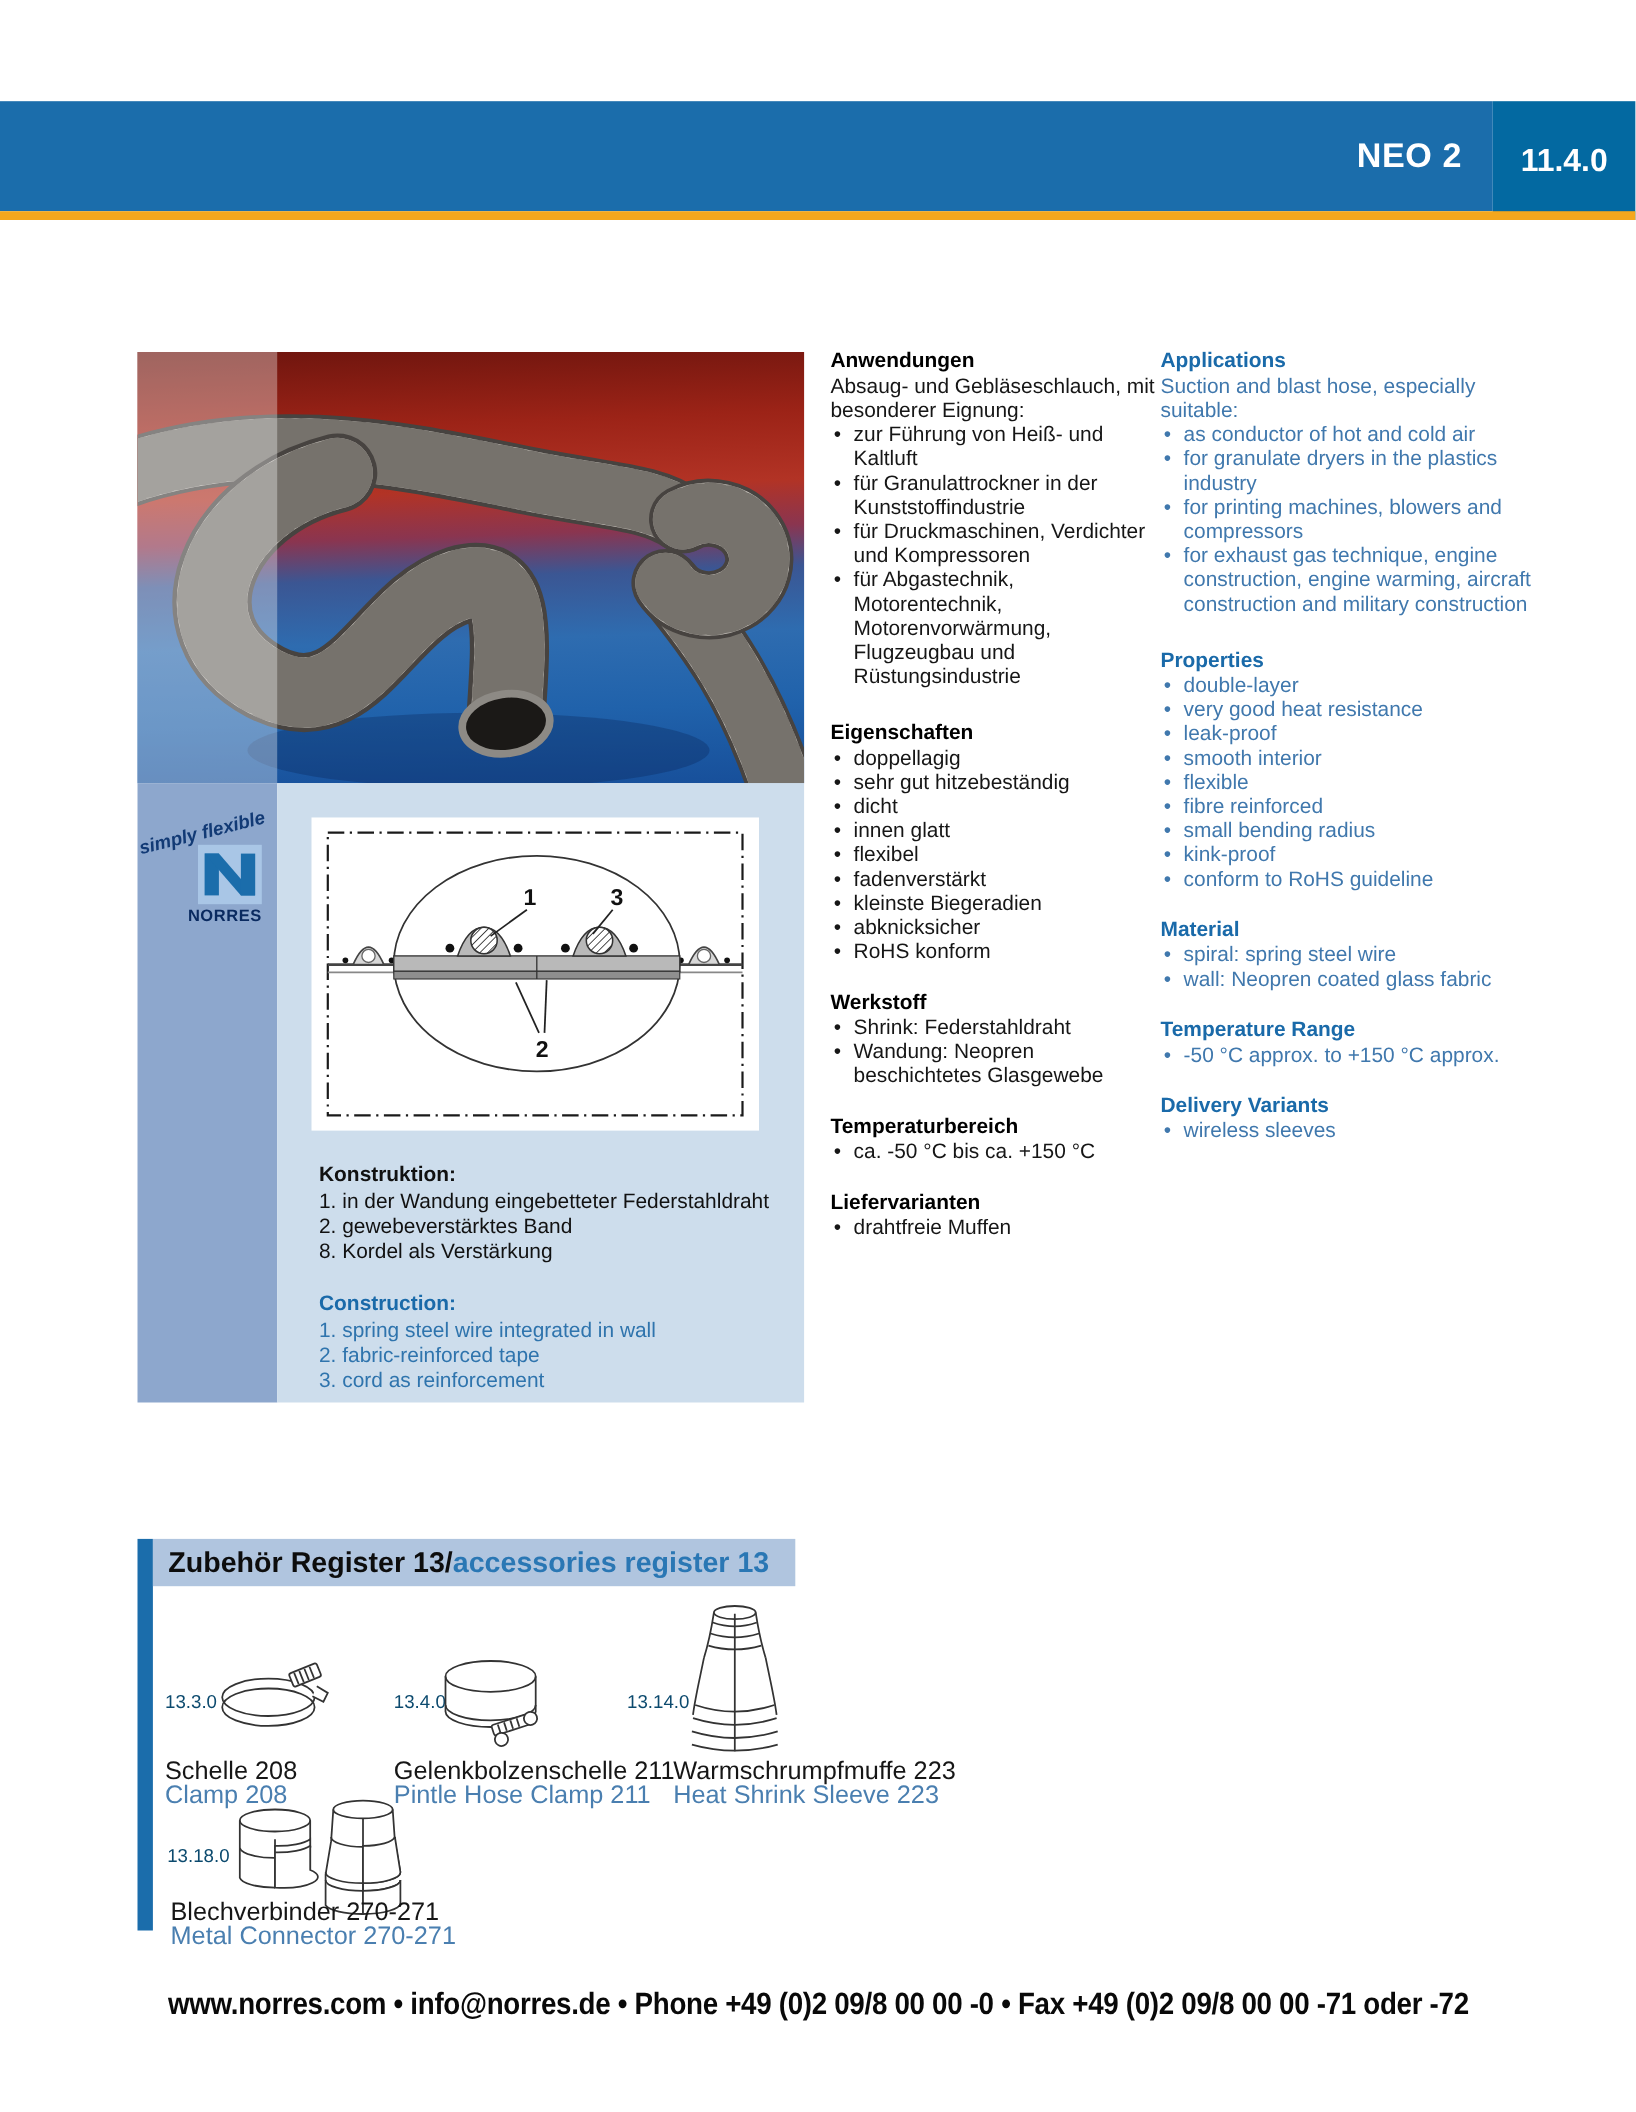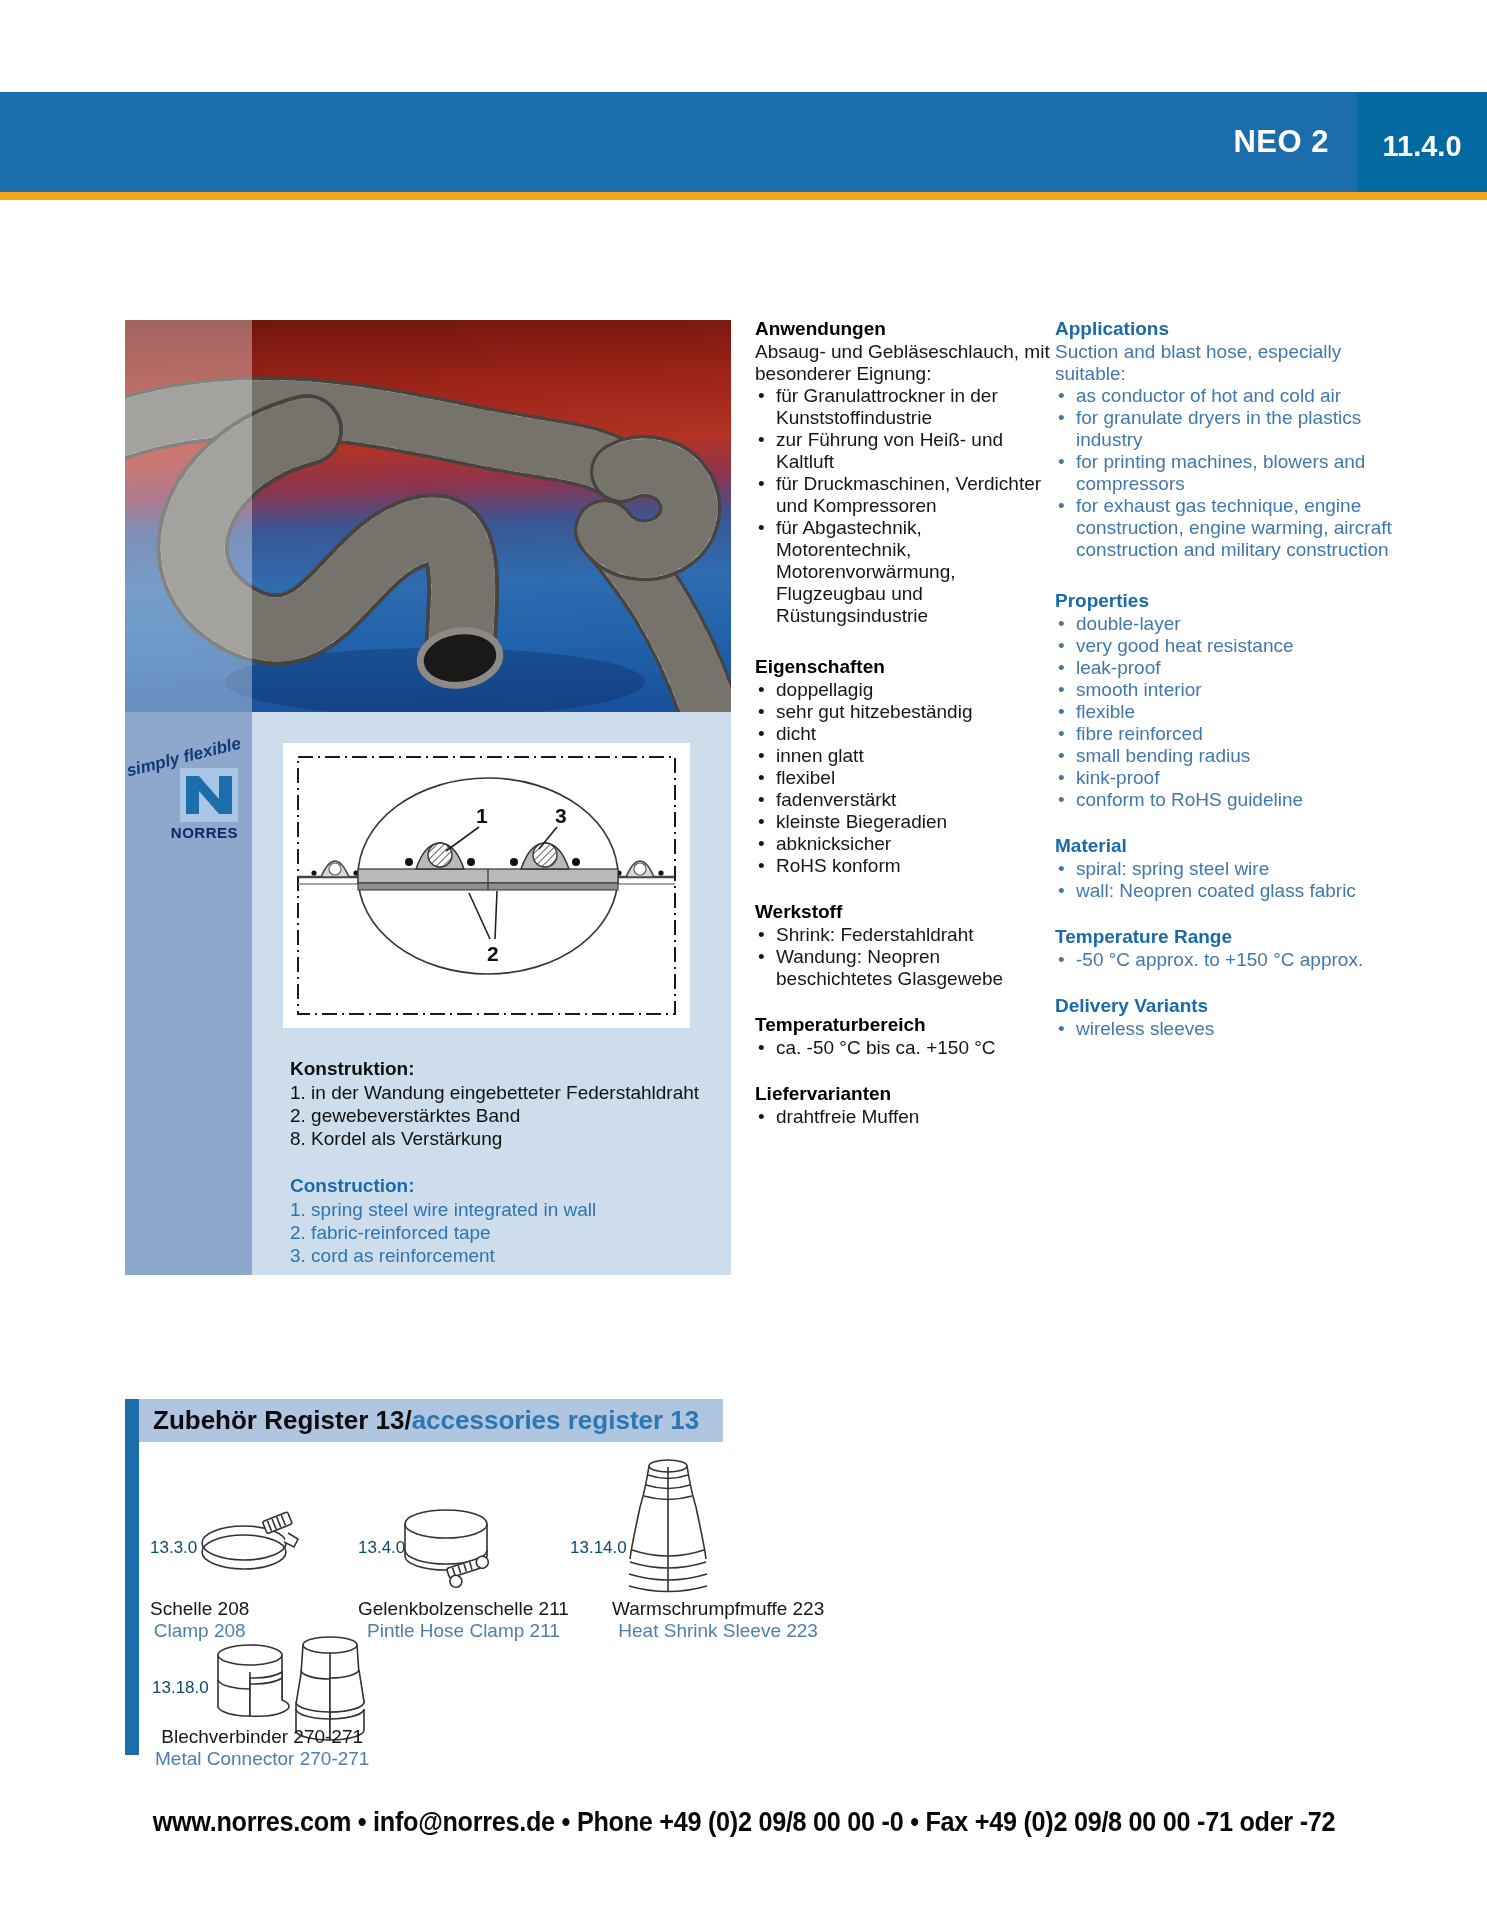--- a/index.html
+++ b/index.html
@@ -54,21 +54,21 @@
   .bl li::before{content:"\2022";position:absolute;left:3px;}
   .sec.gap-anw{margin-bottom:29px;}
 
   
   .acc-strip{position:absolute;left:125px;top:1399px;width:14px;height:356px;background:#1b6dab;}
   .acc-bar{position:absolute;left:139px;top:1399px;width:584px;height:43px;background:#b0c5df;
     line-height:43px;padding-left:14px;font-size:26px;font-weight:bold;white-space:nowrap;box-sizing:border-box;}
   .acc-bar .t-de{color:#0d0d0d;}
   .acc-bar .t-en{color:#2a77b4;}
   .acc-code{position:absolute;font-size:17px;color:#0c4a6e;}
-  .acc-names{position:absolute;font-size:19px;line-height:22px;text-align:center;}
+  .acc-names{position:absolute;font-size:23px;line-height:22px;}
   .acc-names .nm-de{color:#161616;}
   .acc-names .nm-en{color:#4a7fb0;}
   .acc-draw{position:absolute;}
   .acc-draw svg path,.acc-draw svg ellipse,.acc-draw svg line,.acc-draw svg rect,.acc-draw svg circle
     {vector-effect:non-scaling-stroke;}
 
   
   .footer{position:absolute;left:0;top:1806px;width:1487px;text-align:center;}
   .footer span{display:inline-block;transform:scaleX(.9);transform-origin:center;
     font-size:28px;font-weight:bold;letter-spacing:-0.3px;color:#090909;white-space:nowrap;}
@@ -213,22 +213,22 @@
       </div>
     </div>
   </div>
 
   <div class="col col-de">
     <div class="sec gap-anw">
       <h3>Anwendungen</h3>
       <p>Absaug- und Gebläseschlauch, mit besonderer Eignung:</p>
       <ul class="bl">
 
-      <li>für Granulattrockner in der Kunststoffindustrie</li>
-          <li>zur Führung von Heiß- und Kaltluft</li>
+      <li>zur Führung von Heiß- und Kaltluft</li>
+          <li>für Granulattrockner in der Kunststoffindustrie</li>
           <li>für Druckmaschinen, Verdichter und Kompressoren</li>
           <li>für Abgastechnik, Motorentechnik, Motorenvorwärmung, Flugzeugbau und Rüstungsindustrie</li>
         </ul>
     </div>
     <div class="sec">
       <h3>Eigenschaften</h3>
       <ul class="bl">
 
       <li>doppellagig</li>
           <li>sehr gut hitzebeständig</li>

